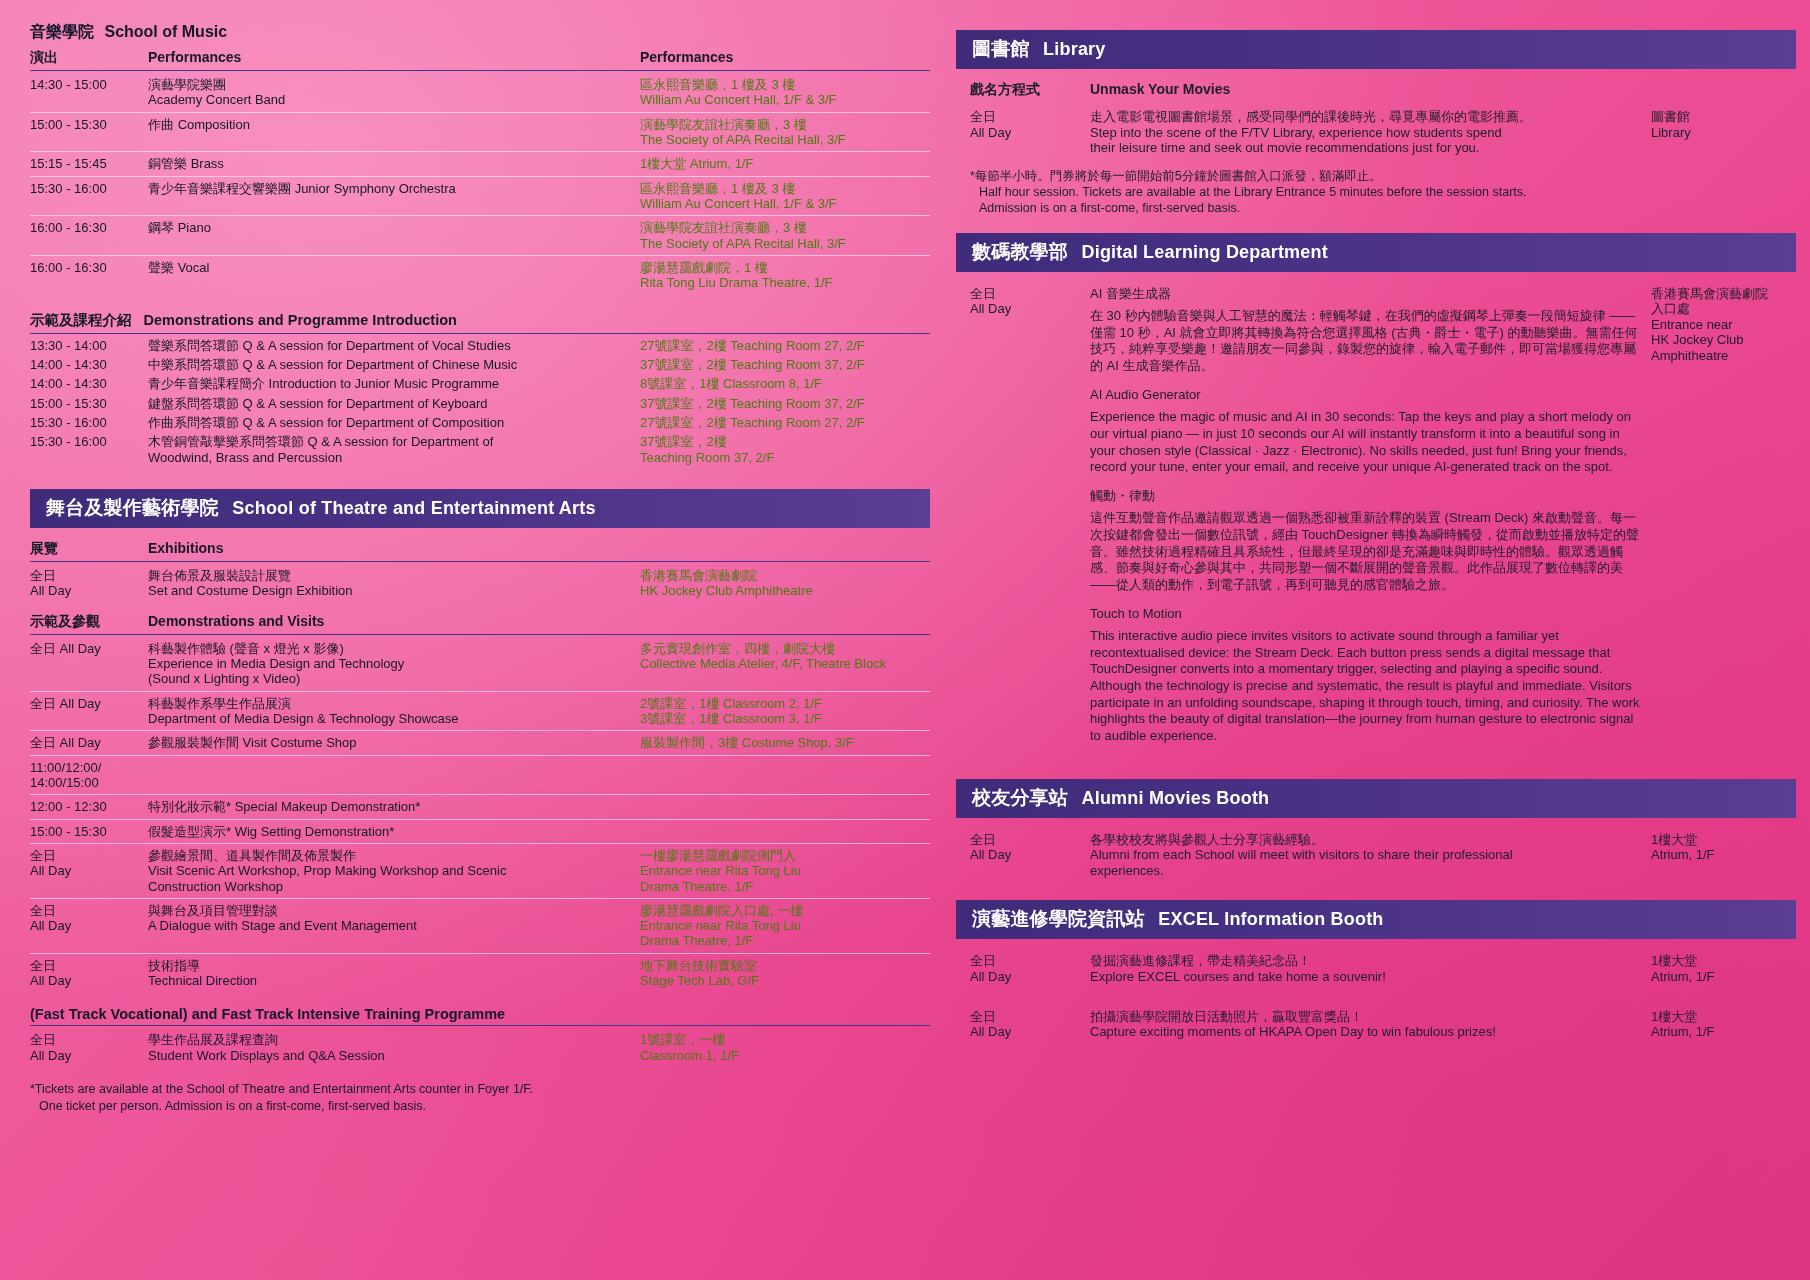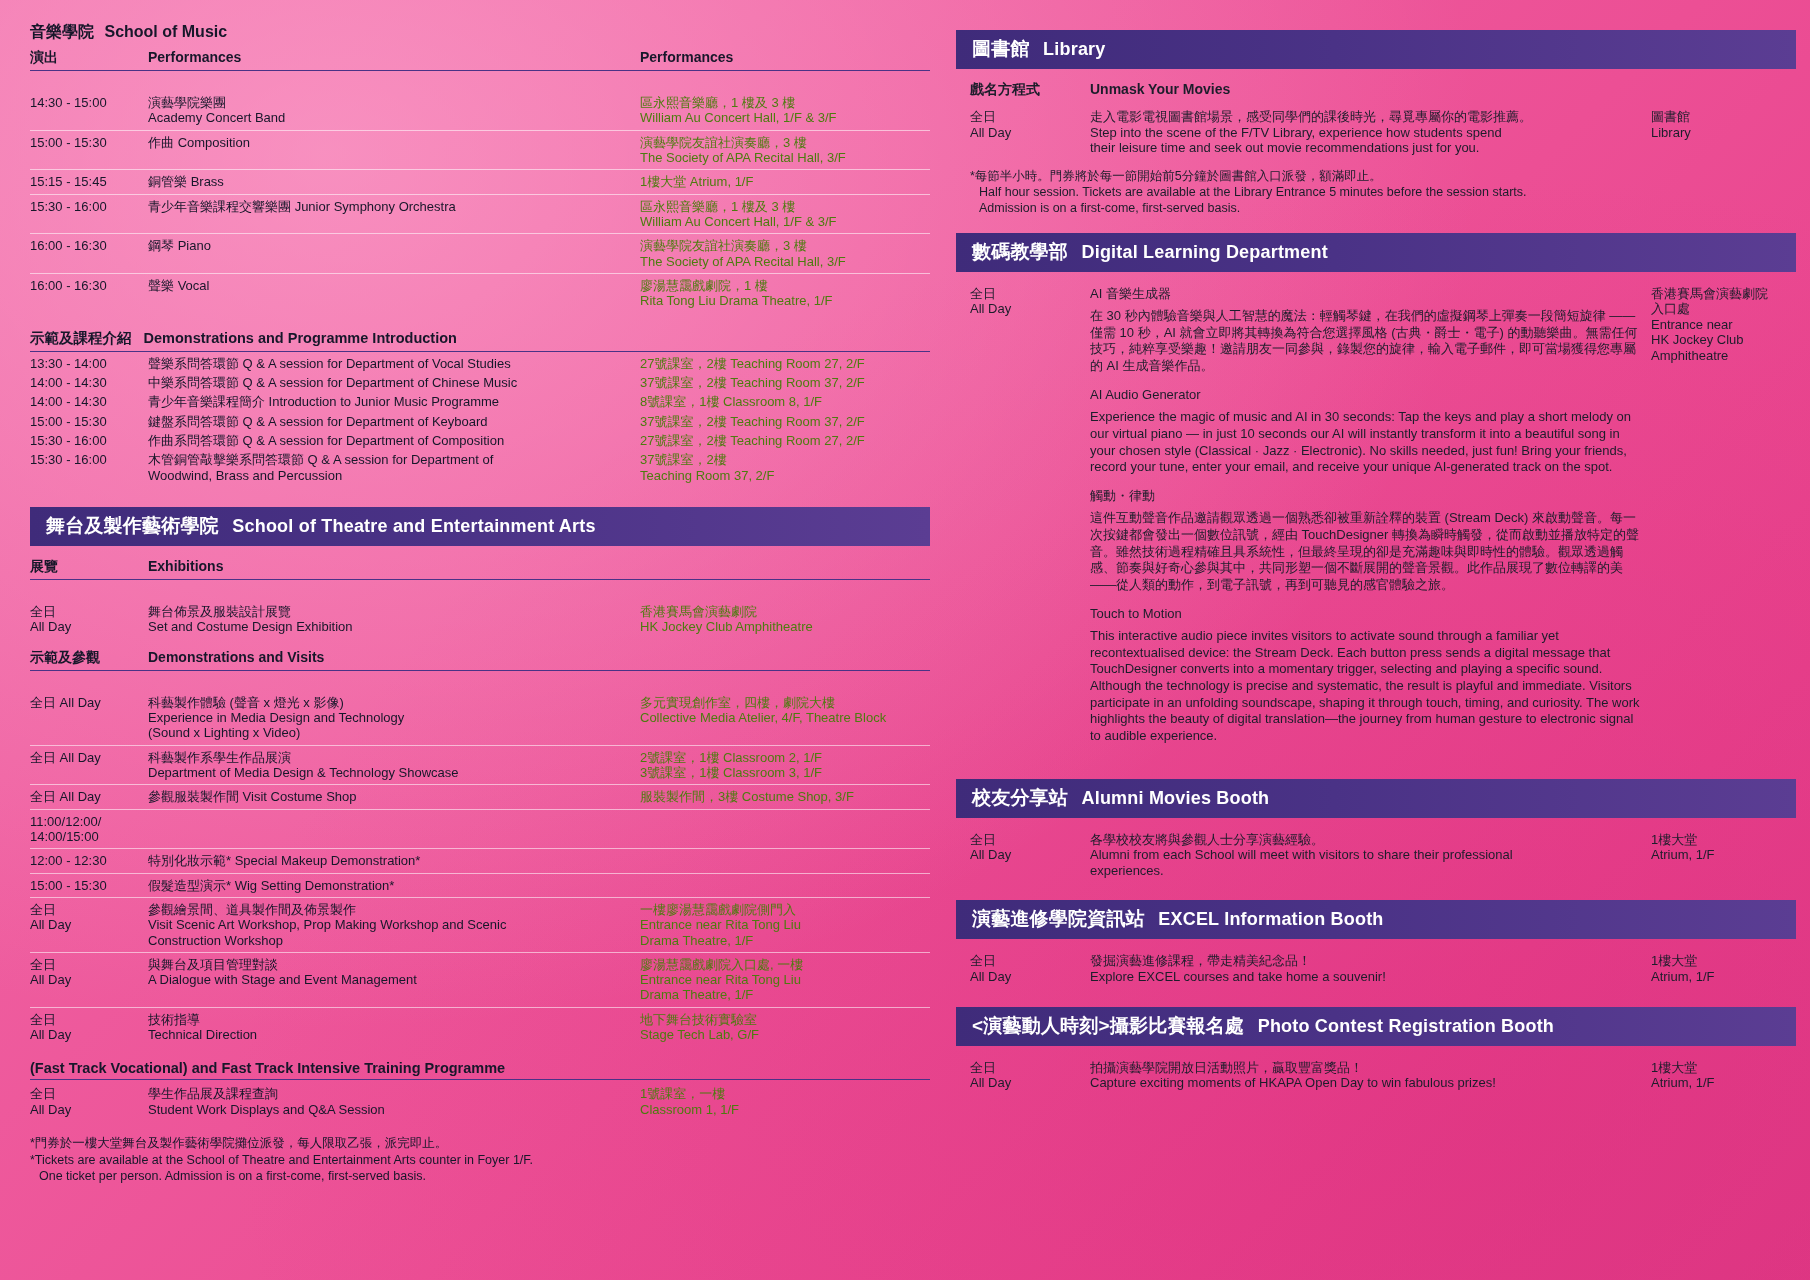--- a/index.html
+++ b/index.html
@@ -63,21 +63,21 @@
     padding-bottom: 3px;
     border-bottom: 1px solid #4a3286;
   }
   .subhead-row {
     display: flex;
     font-size: 14px;
     font-weight: bold;
     color: #17172a;
     border-bottom: 1px solid #4a3286;
     padding-bottom: 3px;
-    margin-bottom: 20px;
+    margin-bottom: 2px;
   }
   .subhead-row.tight { margin-top: 0; }
 
   
   .rows { width: 100%; }
   .row {
     display: flex;
     align-items: flex-start;
     padding: 4px 0 4px 0;
     border-bottom: 1px solid rgba(255,255,255,0.55);
@@ -420,21 +420,20 @@
             <span class="en">Student Work Displays and Q&amp;A Session</span>
           </div>
           <div class="c-venue">
             <span class="zh">1號課室，一樓</span>
             <span class="en">Classroom 1, 1/F</span>
           </div>
         </div>
       </div>
 
       <div class="footnote">
-        <span style="display:block;">*門券於一樓大堂舞台及製作藝術學院攤位派發，每人限取乙張，派完即止。</span>
         <span style="display:block;">*Tickets are available at the School of Theatre and Entertainment Arts counter in Foyer 1/F.</span>
         <span class="ind">One ticket per person. Admission is on a first-come, first-served basis.</span>
       </div>
     </div>
   </div>
 
   <div class="col-right">
 
     <div class="blk">
       <div class="band">
@@ -534,24 +533,20 @@
           <span class="en">Explore EXCEL courses and take home a souvenir!</span>
         </div>
         <div class="r-venue">
           <span class="zh">1樓大堂</span>
           <span class="en">Atrium, 1/F</span>
         </div>
       </div>
     </div>
 
     <div class="blk">
-      <div class="band">
-        <span>&lt;演藝動人時刻&gt;攝影比賽報名處</span>
-        <span class="en" style="display:inline;margin-left:8px;">Photo Contest Registration Booth</span>
-      </div>
       <div class="r-row">
         <div class="r-time">
           <span class="zh">全日</span>
           <span class="en">All Day</span>
         </div>
         <div class="r-body">
           <span class="zh">拍攝演藝學院開放日活動照片，贏取豐富獎品！</span>
           <span class="en">Capture exciting moments of HKAPA Open Day to win fabulous prizes!</span>
         </div>
         <div class="r-venue">

